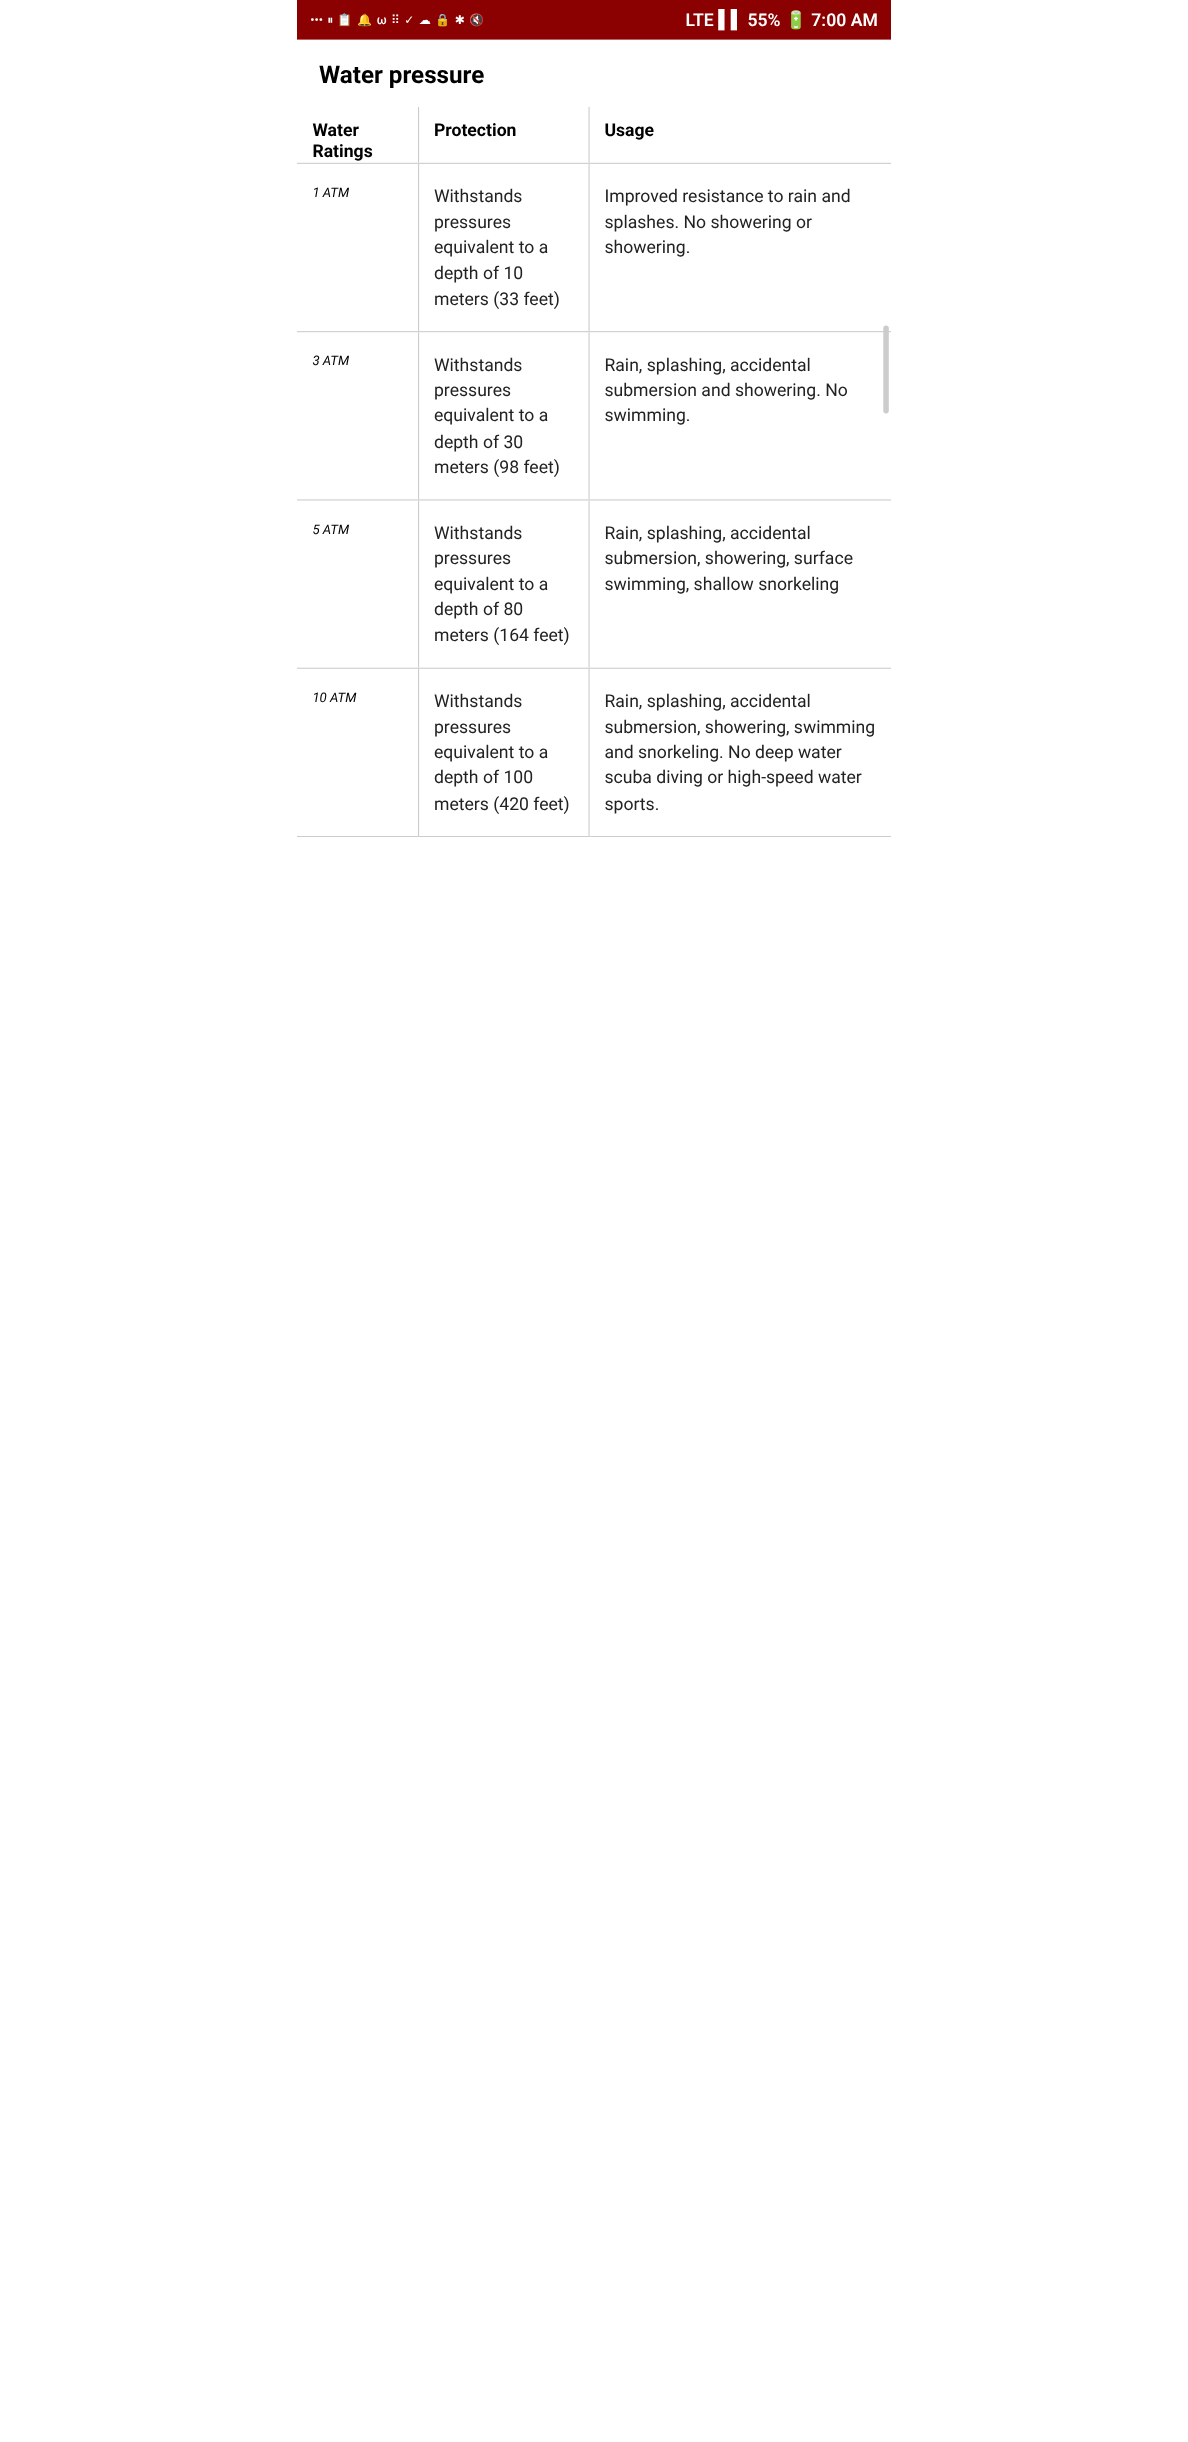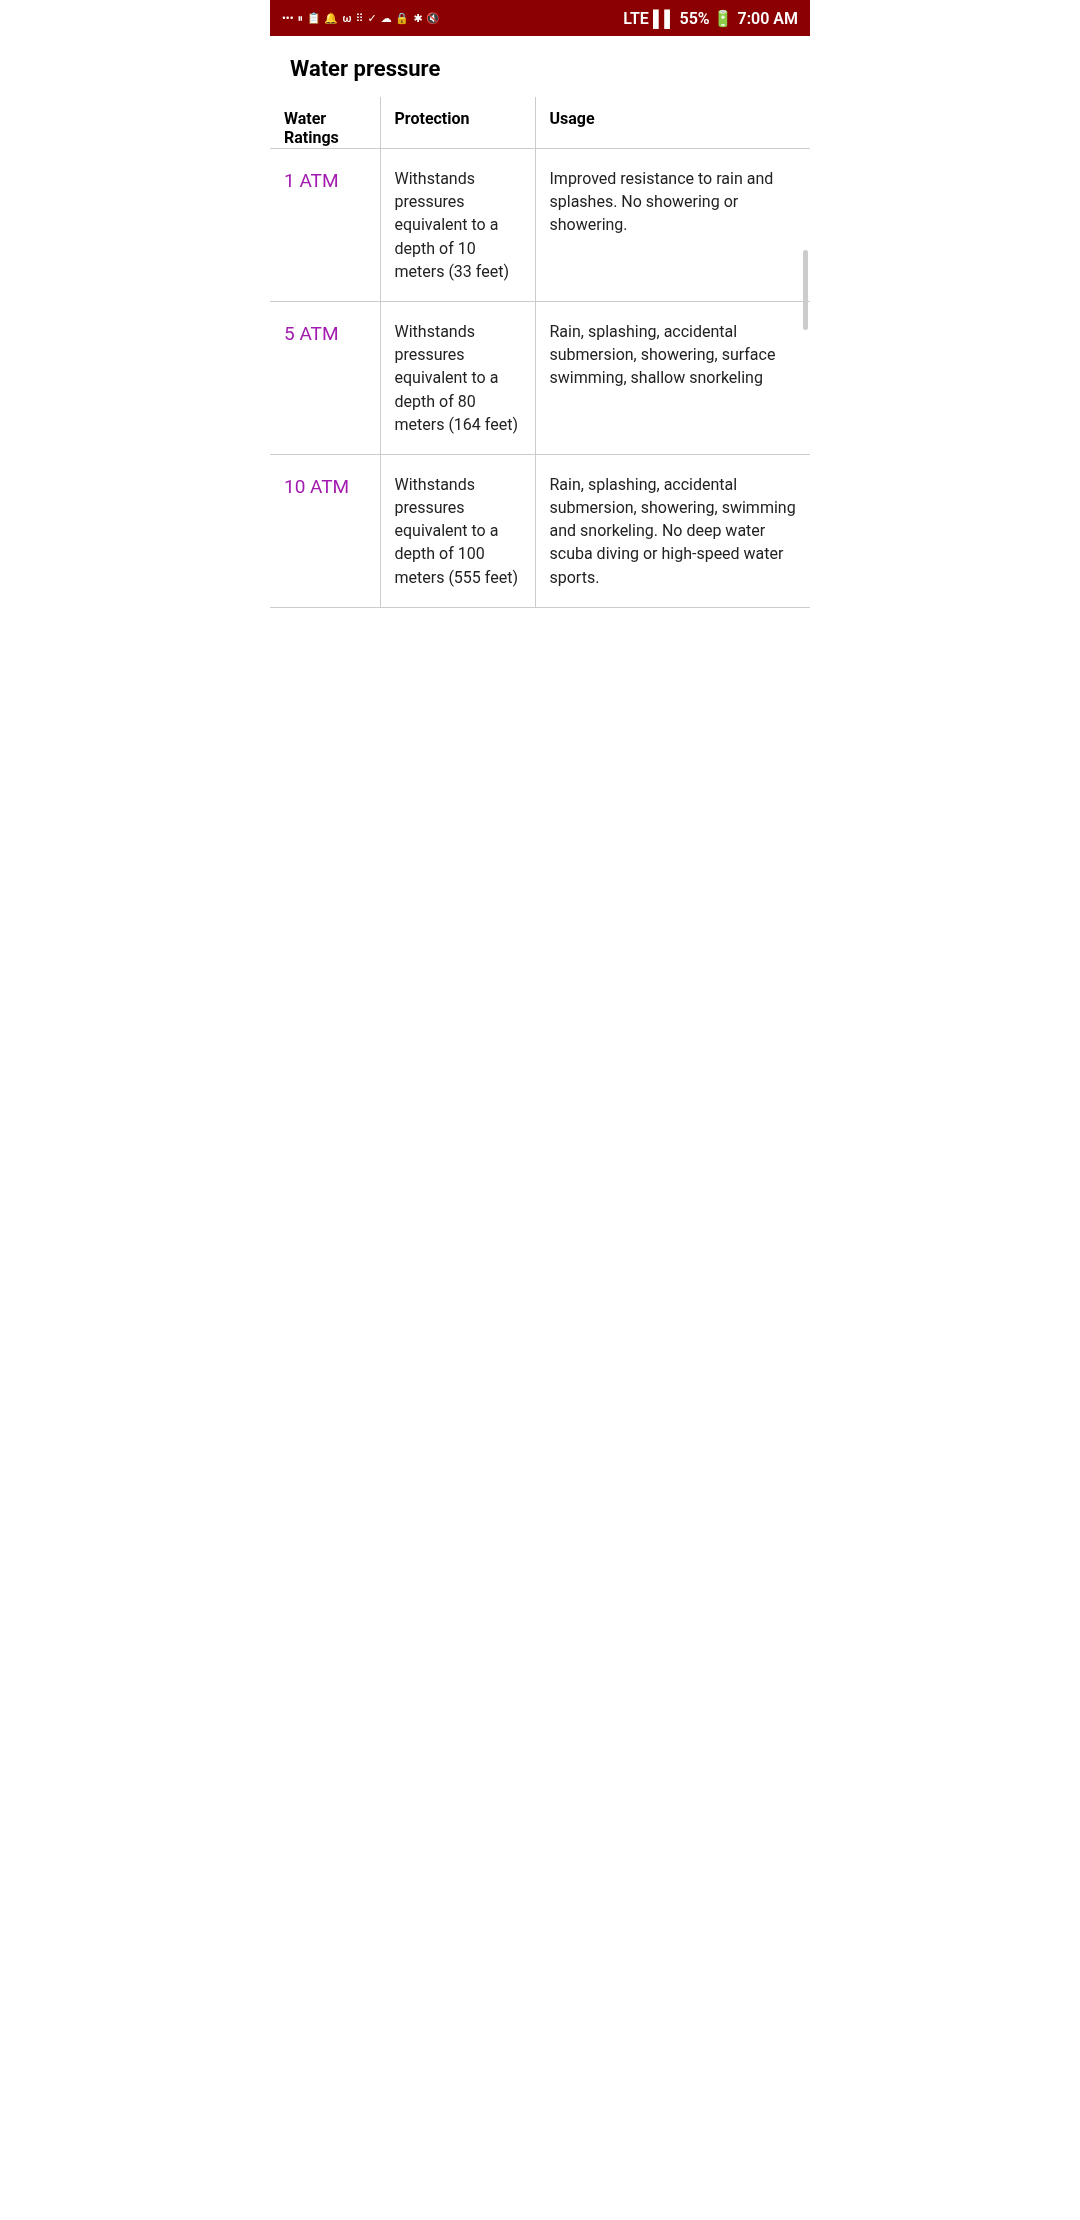--- a/index.html
+++ b/index.html
@@ -91,22 +91,23 @@
       padding: 18px 14px;
       font-size: 16px;
       color: #222;
       vertical-align: top;
       border-bottom: 1px solid #ccc;
       line-height: 1.45;
     }
 
     tbody td:first-child {
       width: 110px;
-      font-size: 19px;
-      color: #a21caf;
+      font-size: 12px;
+      color: #000000;
+      font-style: italic;
     }
 
     tbody td:nth-child(2) {
       width: 155px;
       border-left: 1.5px solid #ccc;
     }
 
     tbody td:nth-child(3) {
       border-left: 1.5px solid #ccc;
     }
@@ -162,25 +163,30 @@
         <th>Usage</th>
       </tr>
     </thead>
     <tbody id="table-body">
     <tr>
           <td>1 ATM</td>
           <td>Withstands pressures equivalent to a depth of 10 meters (33 feet)</td>
           <td>Improved resistance to rain and splashes. No showering or showering.</td>
         </tr>
         <tr>
+          <td>3 ATM</td>
+          <td>Withstands pressures equivalent to a depth of 30 meters (98 feet)</td>
+          <td>Rain, splashing, accidental submersion and showering. No swimming.</td>
+        </tr>
+        <tr>
           <td>5 ATM</td>
           <td>Withstands pressures equivalent to a depth of 80 meters (164 feet)</td>
           <td>Rain, splashing, accidental submersion, showering, surface swimming, shallow snorkeling</td>
         </tr>
         <tr>
           <td>10 ATM</td>
-          <td>Withstands pressures equivalent to a depth of 100 meters (555 feet)</td>
+          <td>Withstands pressures equivalent to a depth of 100 meters (420 feet)</td>
           <td>Rain, splashing, accidental submersion, showering, swimming and snorkeling. No deep water scuba diving or high-speed water sports.</td>
         </tr>
       </tbody>
   </table>
   <div class="scrollbar-indicator"></div>
 </div>
 
 </body></html>

